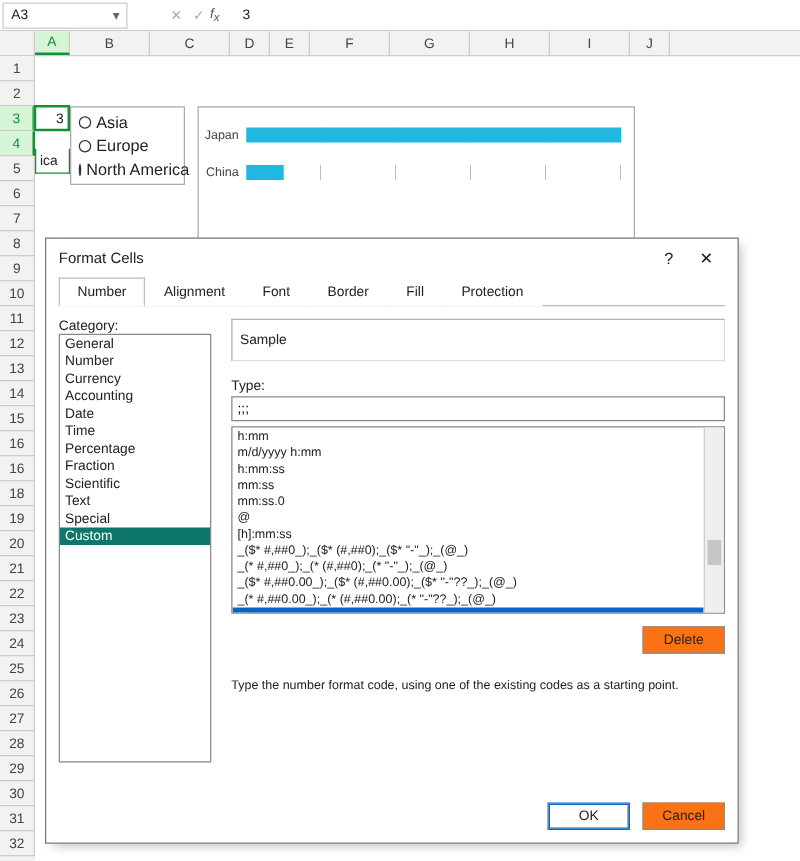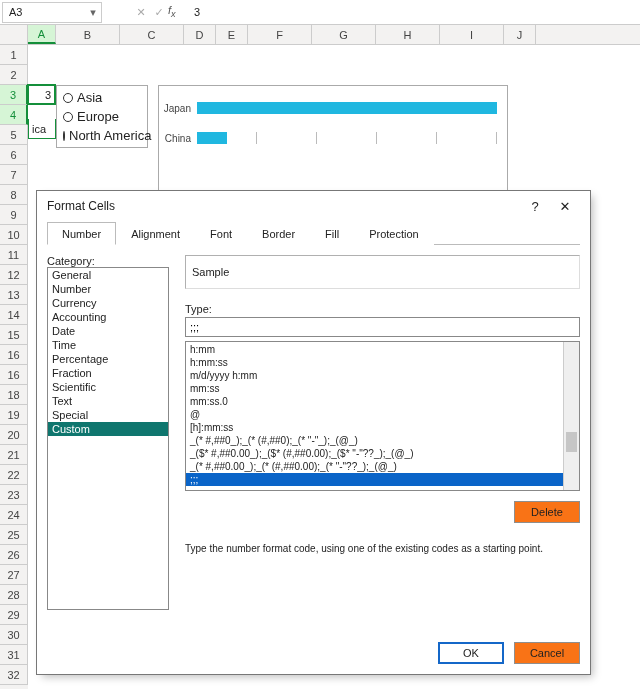--- a/index.html
+++ b/index.html
@@ -287,26 +287,27 @@
 
       <div class="right-col">
         <div class="sample-box">
           <span>Sample</span>
         </div>
         <span class="type-label">Type:</span>
         <input class="type-input" value=";;;" style="">
         <div class="type-list-wrap">
           <div class="type-list" id="type-list">
               <div class="trow">h:mm</div>
+              <div class="trow">m/d/yyyy h:mm</div>
               <div class="trow">h:mm:ss</div>
-              <div class="trow">m/d/yyyy h:mm</div>
               <div class="trow">mm:ss</div>
               <div class="trow">mm:ss.0</div>
               <div class="trow">@</div>
               <div class="trow">[h]:mm:ss</div>
+              <div class="trow">_($* #,##0_);_($* (#,##0);_($* "-"_);_(@_)</div>
               <div class="trow">_(* #,##0_);_(* (#,##0);_(* "-"_);_(@_)</div>
               <div class="trow">_($* #,##0.00_);_($* (#,##0.00);_($* "-"??_);_(@_)</div>
               <div class="trow">_(* #,##0.00_);_(* (#,##0.00);_(* "-"??_);_(@_)</div>
               <div class="trow sel">;;;</div>
               <div class="trow"></div>
             </div>
           <div class="type-scroll">
             <div class="thumb"></div>
           </div>
         </div>

